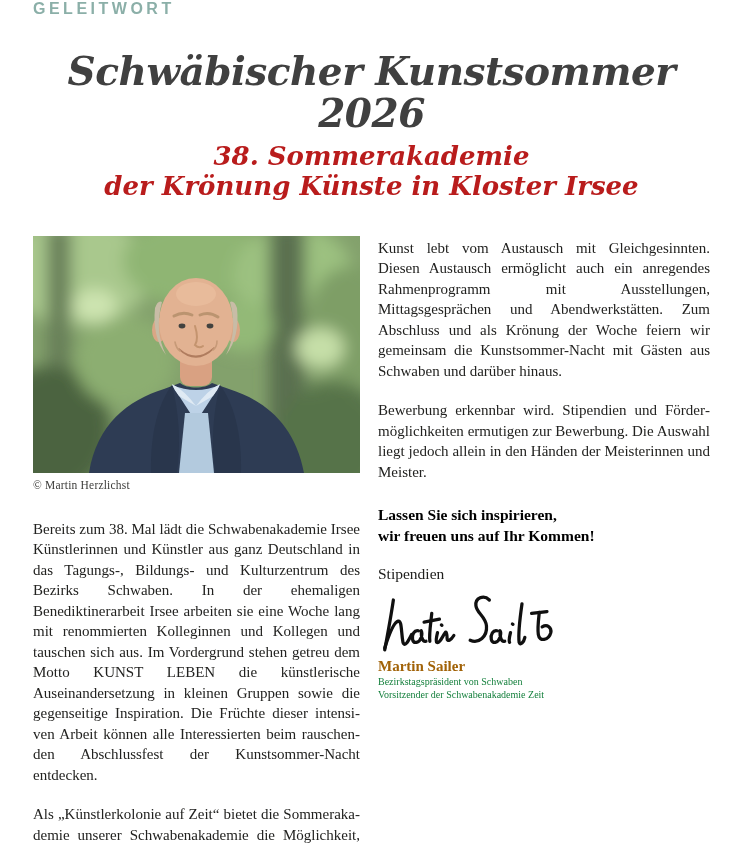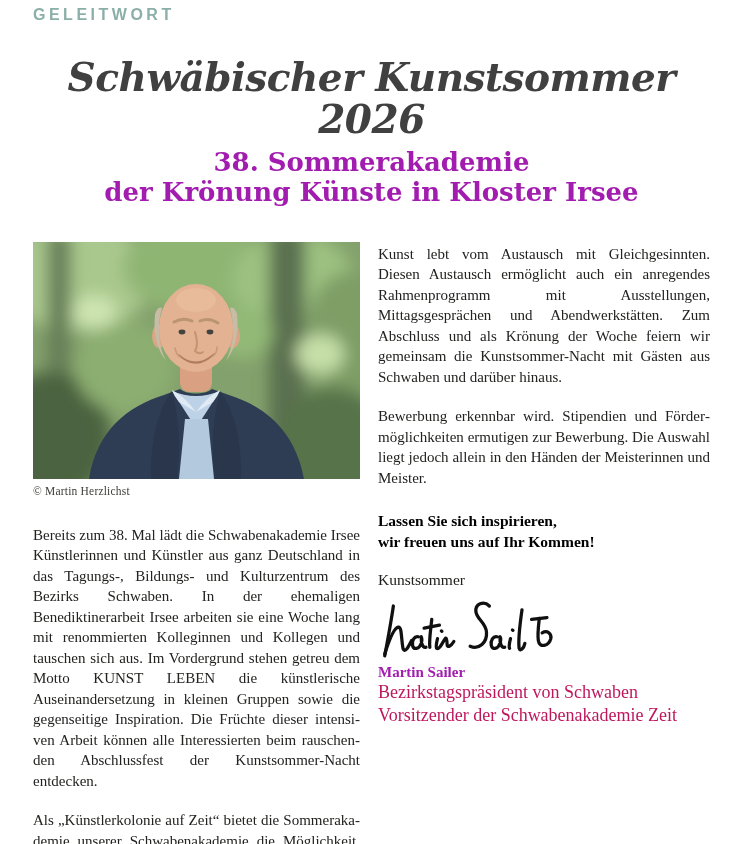--- a/index.html
+++ b/index.html
@@ -3,45 +3,45 @@
 <meta charset="utf-8">
 <style>
   * { margin:0; padding:0; box-sizing:border-box; }
   html,body { background:#ffffff; }
   .page {
     position:relative;
     width:744px; height:844px;
     background:#ffffff;
     font-family:"Liberation Serif", serif;
     color:#20201e;
-    padding:6px 34px 0 33px;
+    padding:0 34px 0 33px;
     overflow:hidden;
   }
   .kicker {
     font-family:"Liberation Sans", sans-serif;
     font-weight:700;
     font-size:16px;
     letter-spacing:3.5px;
     color:#8BAFA8;
   }
   .title {
     font-family:"DejaVu Serif", serif;
     font-style:italic; font-weight:700;
     font-size:39px; line-height:1.08;
     text-align:center;
     margin-top:32px;
     color:#404040;
     letter-spacing:-0.5px;
   }
   .subtitle {
     font-family:"DejaVu Serif", serif;
-    font-weight:700;
+    font-style:italic; font-weight:700;
     font-size:26px; line-height:1.16;
     text-align:center;
-    color:#a21caf;
+    color:#b91c1c;
   }
   .subtitle.first { margin-top:7px; }
   .columns { display:flex; gap:18px; margin-top:34px; }
   .col-left  { width:327px; }
   .col-right { width:332px; }
   .photo { width:327px; height:237px; overflow:hidden; background:#7f9e6a; }
   .photo svg { display:block; }
   .credit { font-size:11.5px; color:#3c3c3a; margin-top:6px; letter-spacing:0.2px; }
   .body-par {
     font-size:15px; line-height:20.5px;
@@ -55,22 +55,22 @@
   .closing {
     font-weight:700;
     font-size:15.5px; line-height:21px;
     white-space:pre-line;
     margin-top:22px;
     color:#000000;
   }
   .salutation { font-size:15.5px; margin-top:19px; }
   .signature { margin-top:9px; height:64px; }
   .signature svg { display:block; }
-  .sig-name { font-weight:700; font-size:15px; margin-top:2px; color:#a21caf; }
-  .sig-role { font-size:18px; line-height:1.3; color:#be185d; }
+  .sig-name { font-weight:700; font-size:15px; margin-top:2px; color:#a16207; }
+  .sig-role { font-size:10px; line-height:1.3; color:#15803d; }
 </style>
 </head>
 <body>
 
 <div class="page">
 
   <div class="kicker">GELEITWORT</div>
 
   <h1 class="title">Schwäbischer Kunstsommer 2026</h1>
   <div class="subtitle first">38. Sommerakademie</div>
@@ -134,21 +134,21 @@
       <p class="body-par">Als „Künstlerkolonie auf Zeit“ bietet die Sommeraka­demie unserer Schwabenakademie die Möglichkeit, unter der Leitung erfahrener Künstlerpersönlichkeiten auf hohem Niveau kreativ zu werden und voneinander zu lernen. Profis und Laien sind gleichermaßen ange­sprochen und begegnen sich auf Augenhöhe. Über die Zulassung zur jeweiligen Meisterklasse entscheidet ausschließlich das künstlerische Potenzial, das in der</p>
     </div>
 
     <div class="col-right">
       <p class="body-par">Kunst lebt vom Austausch mit Gleichgesinnten. Diesen Austausch ermöglicht auch ein anregendes Rahmen­programm mit Ausstellungen, Mittagsgesprächen und Abendwerkstätten. Zum Abschluss und als Krönung der Woche feiern wir gemeinsam die Kunstsommer-Nacht mit Gästen aus Schwaben und darüber hinaus.</p>
       <p class="body-par">Bewerbung erkennbar wird. Stipendien und Förder­möglichkeiten ermutigen zur Bewerbung. Die Auswahl liegt jedoch allein in den Händen der Meisterinnen und Meister.</p>
 
       <p class="closing">Lassen Sie sich inspirieren,
 wir freuen uns auf Ihr Kommen!</p>
 
-      <p class="salutation">Kunstsommer</p>
+      <p class="salutation">Stipendien</p>
 
       <div class="signature">
         <svg width="192" height="64" viewBox="0 0 200 66" xmlns="http://www.w3.org/2000/svg">
           <g fill="none" stroke="#101010" stroke-width="3.4" stroke-linecap="round" stroke-linejoin="round">
             <path d="M16,8 C14,22 10,44 7,60"></path>
             <path d="M7,58 C12,42 17,31 21,30 C25,29 24,42 26,52 C28,58 32,50 35,44"></path>
             <path d="M42,40 C38,39 35,44 36,49 C37,54 43,53 45,47 C46,44 46,42 45,40 C45,46 46,52 50,51"></path>
             <path d="M56,22 C55,32 53,44 54,51"></path>
             <path d="M48,31 L64,28"></path>
             <path d="M62,42 C61,46 60,50 61,52 C64,54 67,46 70,42 C71,40 72,44 72,48 C72,52 76,50 79,45"></path>

